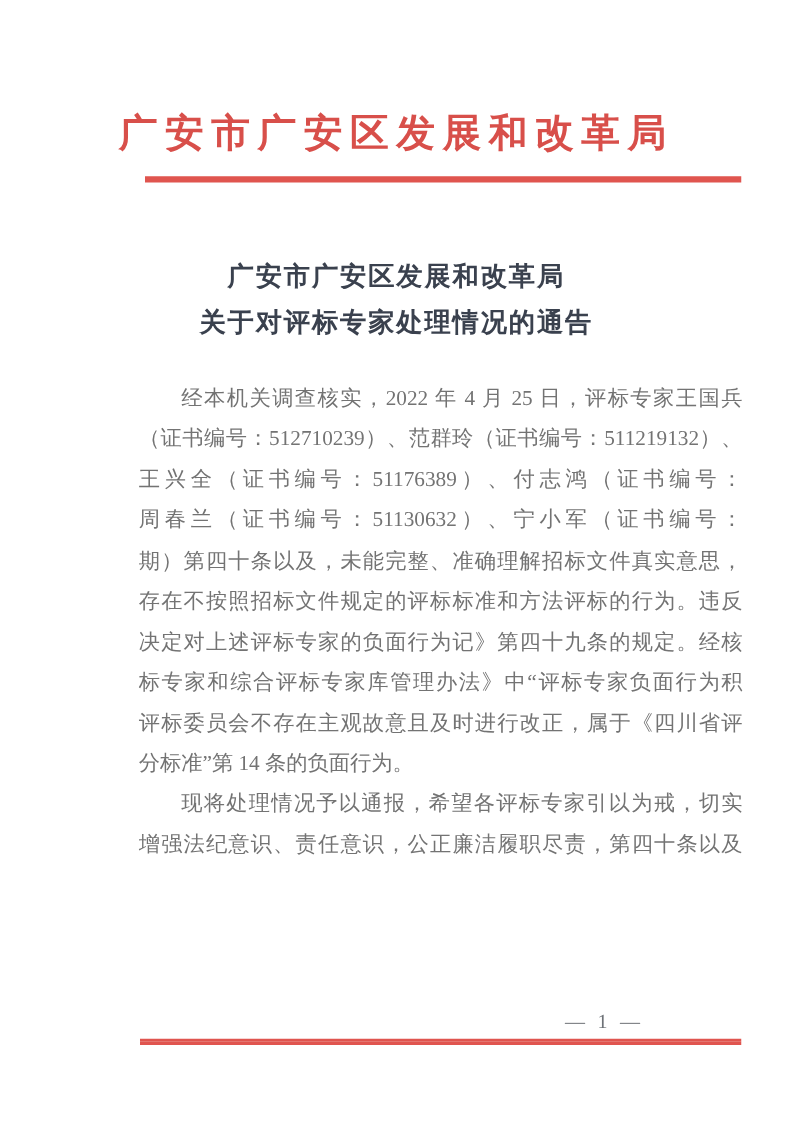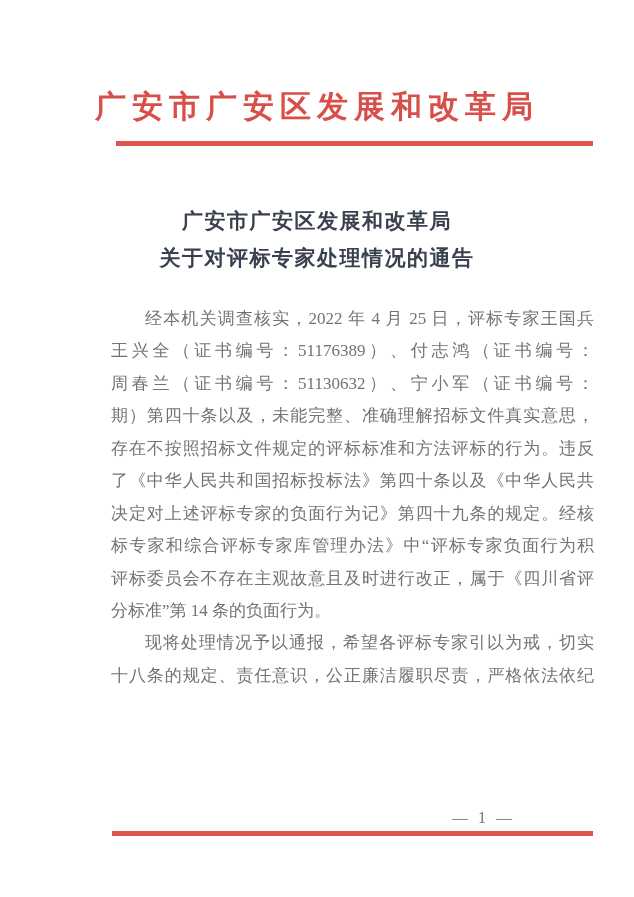--- a/index.html
+++ b/index.html
@@ -101,32 +101,32 @@
   <div class="header-rule"></div>
 
   <div class="doc-title">
     <div>广安市广安区发展和改革局</div>
     <div>关于对评标专家处理情况的通告</div>
   </div>
 
   <div class="body-block">
 
     <div class="line fill indent">经本机关调查核实，2022 年 4 月 25 日，评标专家王国兵</div>
+    <div class="line fill">（证书编号：512710239）、范群玲（证书编号：511219132）、</div>
     <div class="line fill">王兴全（证书编号：51176389）、付志鸿（证书编号：512012008）、</div>
     <div class="line fill">周春兰（证书编号：51130632）、宁小军（证书编号：511376408）</div>
     <div class="line fill">期）第四十条以及，未能完整、准确理解招标文件真实意思，</div>
     <div class="line fill">存在不按照招标文件规定的评标标准和方法评标的行为。违反</div>
-    <div class="line fill">了《中华人民共和国招标投标法》第四十条以及《中华人民共</div>
     <div class="line fill">决定对上述评标专家的负面行为记》第四十九条的规定。经核查，</div>
     <div class="line fill">标专家和综合评标专家库管理办法》中“评标专家负面行为积</div>
     <div class="line fill">评标委员会不存在主观故意且及时进行改正，属于《四川省评</div>
     <div class="line">分标准”第 14 条的负面行为。</div>
 
 
     <div class="line fill indent">现将处理情况予以通报，希望各评标专家引以为戒，切实</div>
-    <div class="line fill">十八条的规定、责任意识，公正廉洁履职尽责，严格依法依纪</div>
+    <div class="line fill">增强法纪意识、责任意识，公正廉洁履职尽责，第四十条以及</div>
   </div>
 
   <div class="page-number">— 1 —</div>
 
   <div class="footer-rule"></div>
 
 </div>
 
 </body></html>

